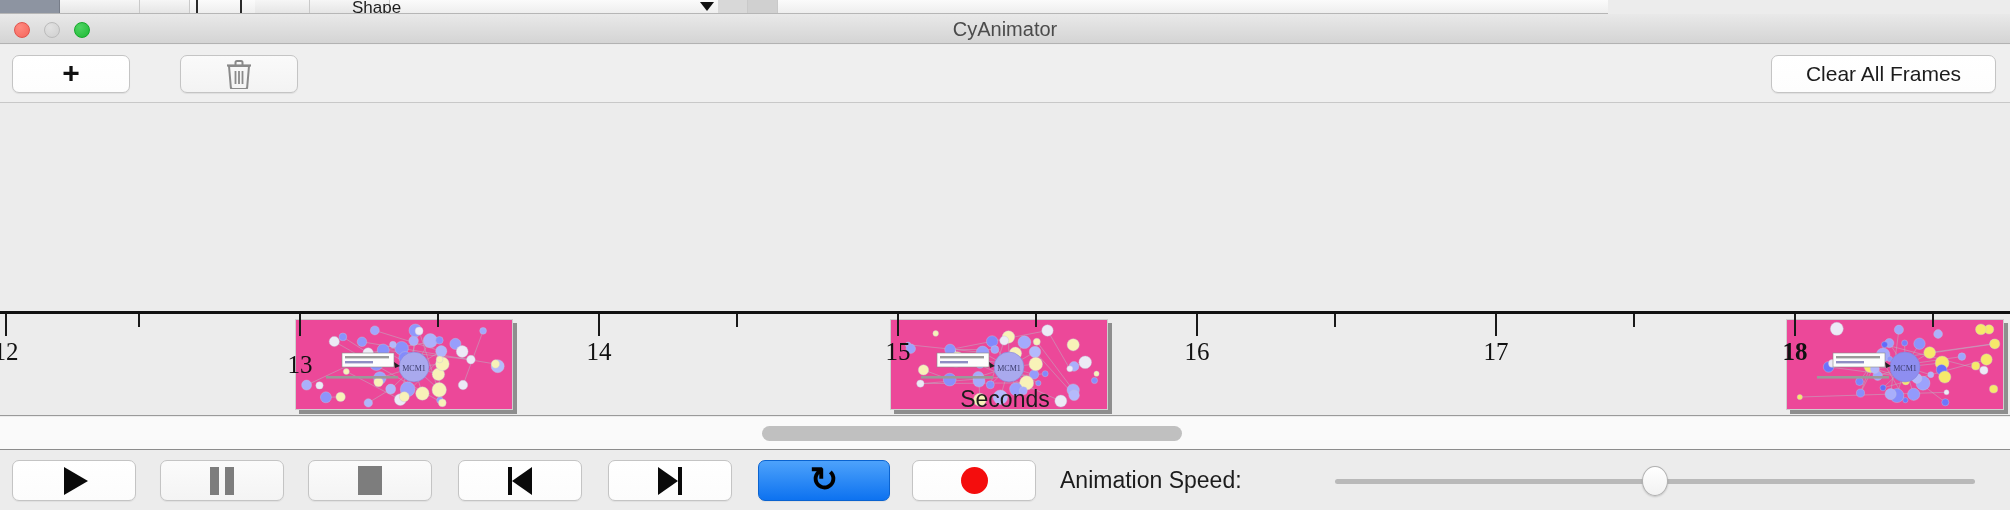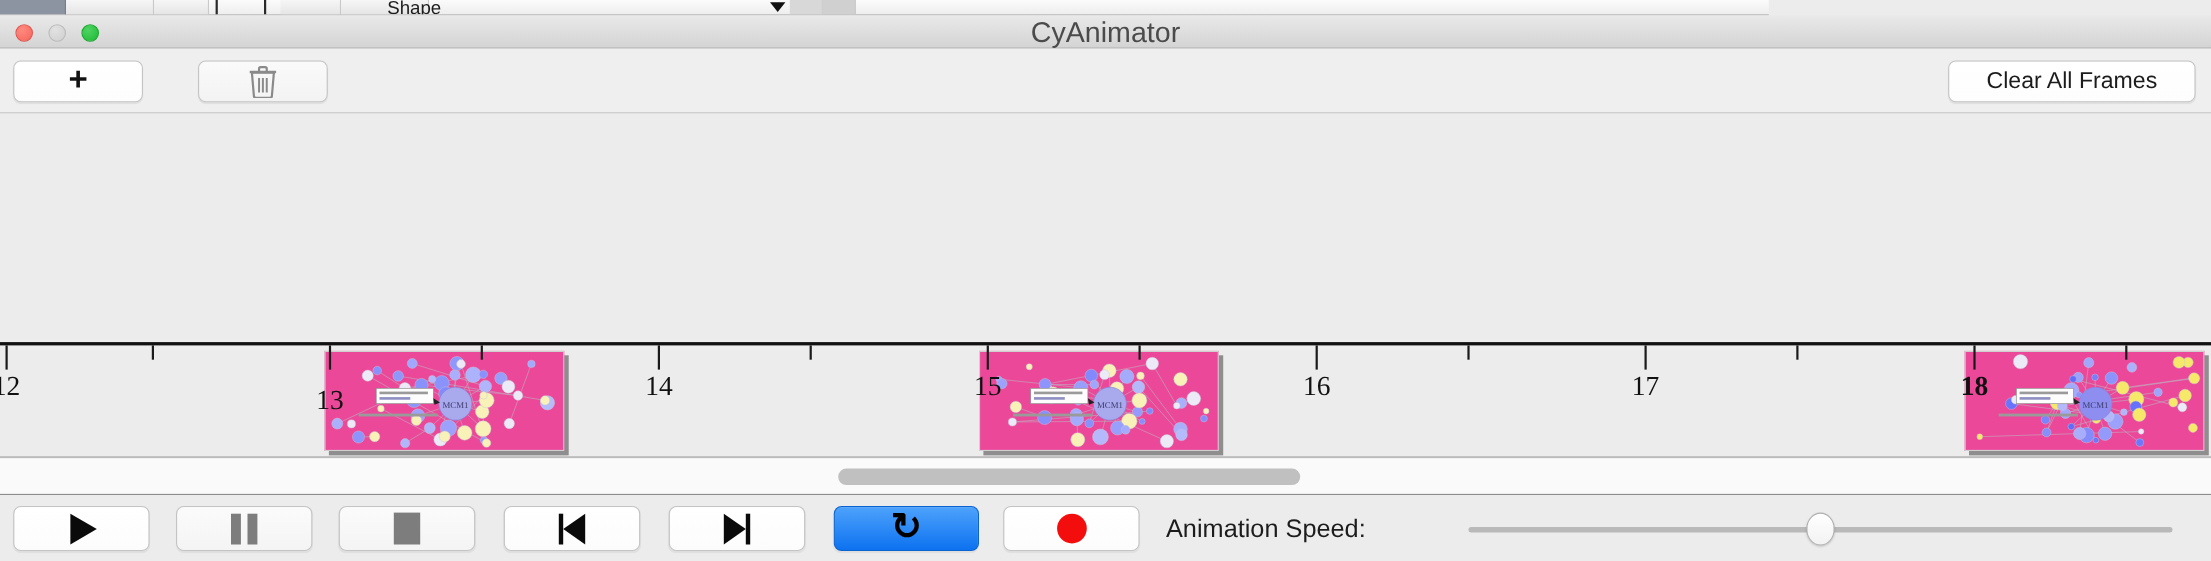--- a/index.html
+++ b/index.html
@@ -42,21 +42,21 @@
     background:linear-gradient(#e9e9e9,#d4d4d4);
     border-bottom:1px solid #b2b2b2;
   }
   .traffic { position:absolute; top:8px; width:16px; height:16px; border-radius:50%; }
   .tl-close  { left:14px;  background:radial-gradient(circle at 35% 30%, #ff8a80, #f5655b); border:1px solid #e0534c; }
   .tl-min    { left:44px;  background:radial-gradient(circle at 35% 30%, #e2e2e2, #cfcfcf); border:1px solid #bbb; }
   .tl-max    { left:74px;  background:radial-gradient(circle at 35% 30%, #4fd463, #1db934); border:1px solid #14a82a; }
   .win-title {
     position:absolute; left:0; top:0; width:2010px; height:30px;
     line-height:30px; text-align:center;
-    font-size:26px; color:#4b4b4b;
+    font-size:20px; color:#4b4b4b;
   }
 
   
   .toolbar {
     position:absolute; left:0; top:45px; width:2010px; height:58px;
     background:#efefef; border-bottom:1px solid #c8c8c8;
   }
   .tbtn {
     position:absolute; border-radius:7px;
     border:1px solid #c4c4c4;
@@ -470,20 +470,21 @@
             <rect x="46" y="33" width="52" height="14" fill="#fdfdfd" stroke="#8a8a8a" stroke-width="0.6"></rect>
             <rect x="49" y="36" width="44" height="2.4" fill="#9a9a9a"></rect>
             <rect x="49" y="41" width="28" height="2.4" fill="#8f8fc4"></rect>
             <path d="M98 42 L104 46 L99 48 Z" fill="#222"></path>
             <rect x="30" y="56" width="72" height="2.6" fill="#9a9a9a"></rect>
           </svg></div>
       </div>
     </div>
   <div class="ruler" id="ruler">
     <div class="ruler-line"></div>
+    <div class="axis-title">Seconds</div>
   <div class="tick tick-major" style="left: 5px;"></div>
       <div class="tick-label" style="left: 6px;">12</div>
       <div class="tick tick-minor" style="left: 138px;"></div>
       <div class="tick tick-major" style="left: 299px;"></div>
       <div class="tick-label" style="left: 300px; margin-top: 13px;">13</div>
       <div class="tick tick-minor" style="left: 437px;"></div>
       <div class="tick tick-major" style="left: 598px;"></div>
       <div class="tick-label" style="left: 599px;">14</div>
       <div class="tick tick-minor" style="left: 736px;"></div>
       <div class="tick tick-major" style="left: 897px;"></div>

